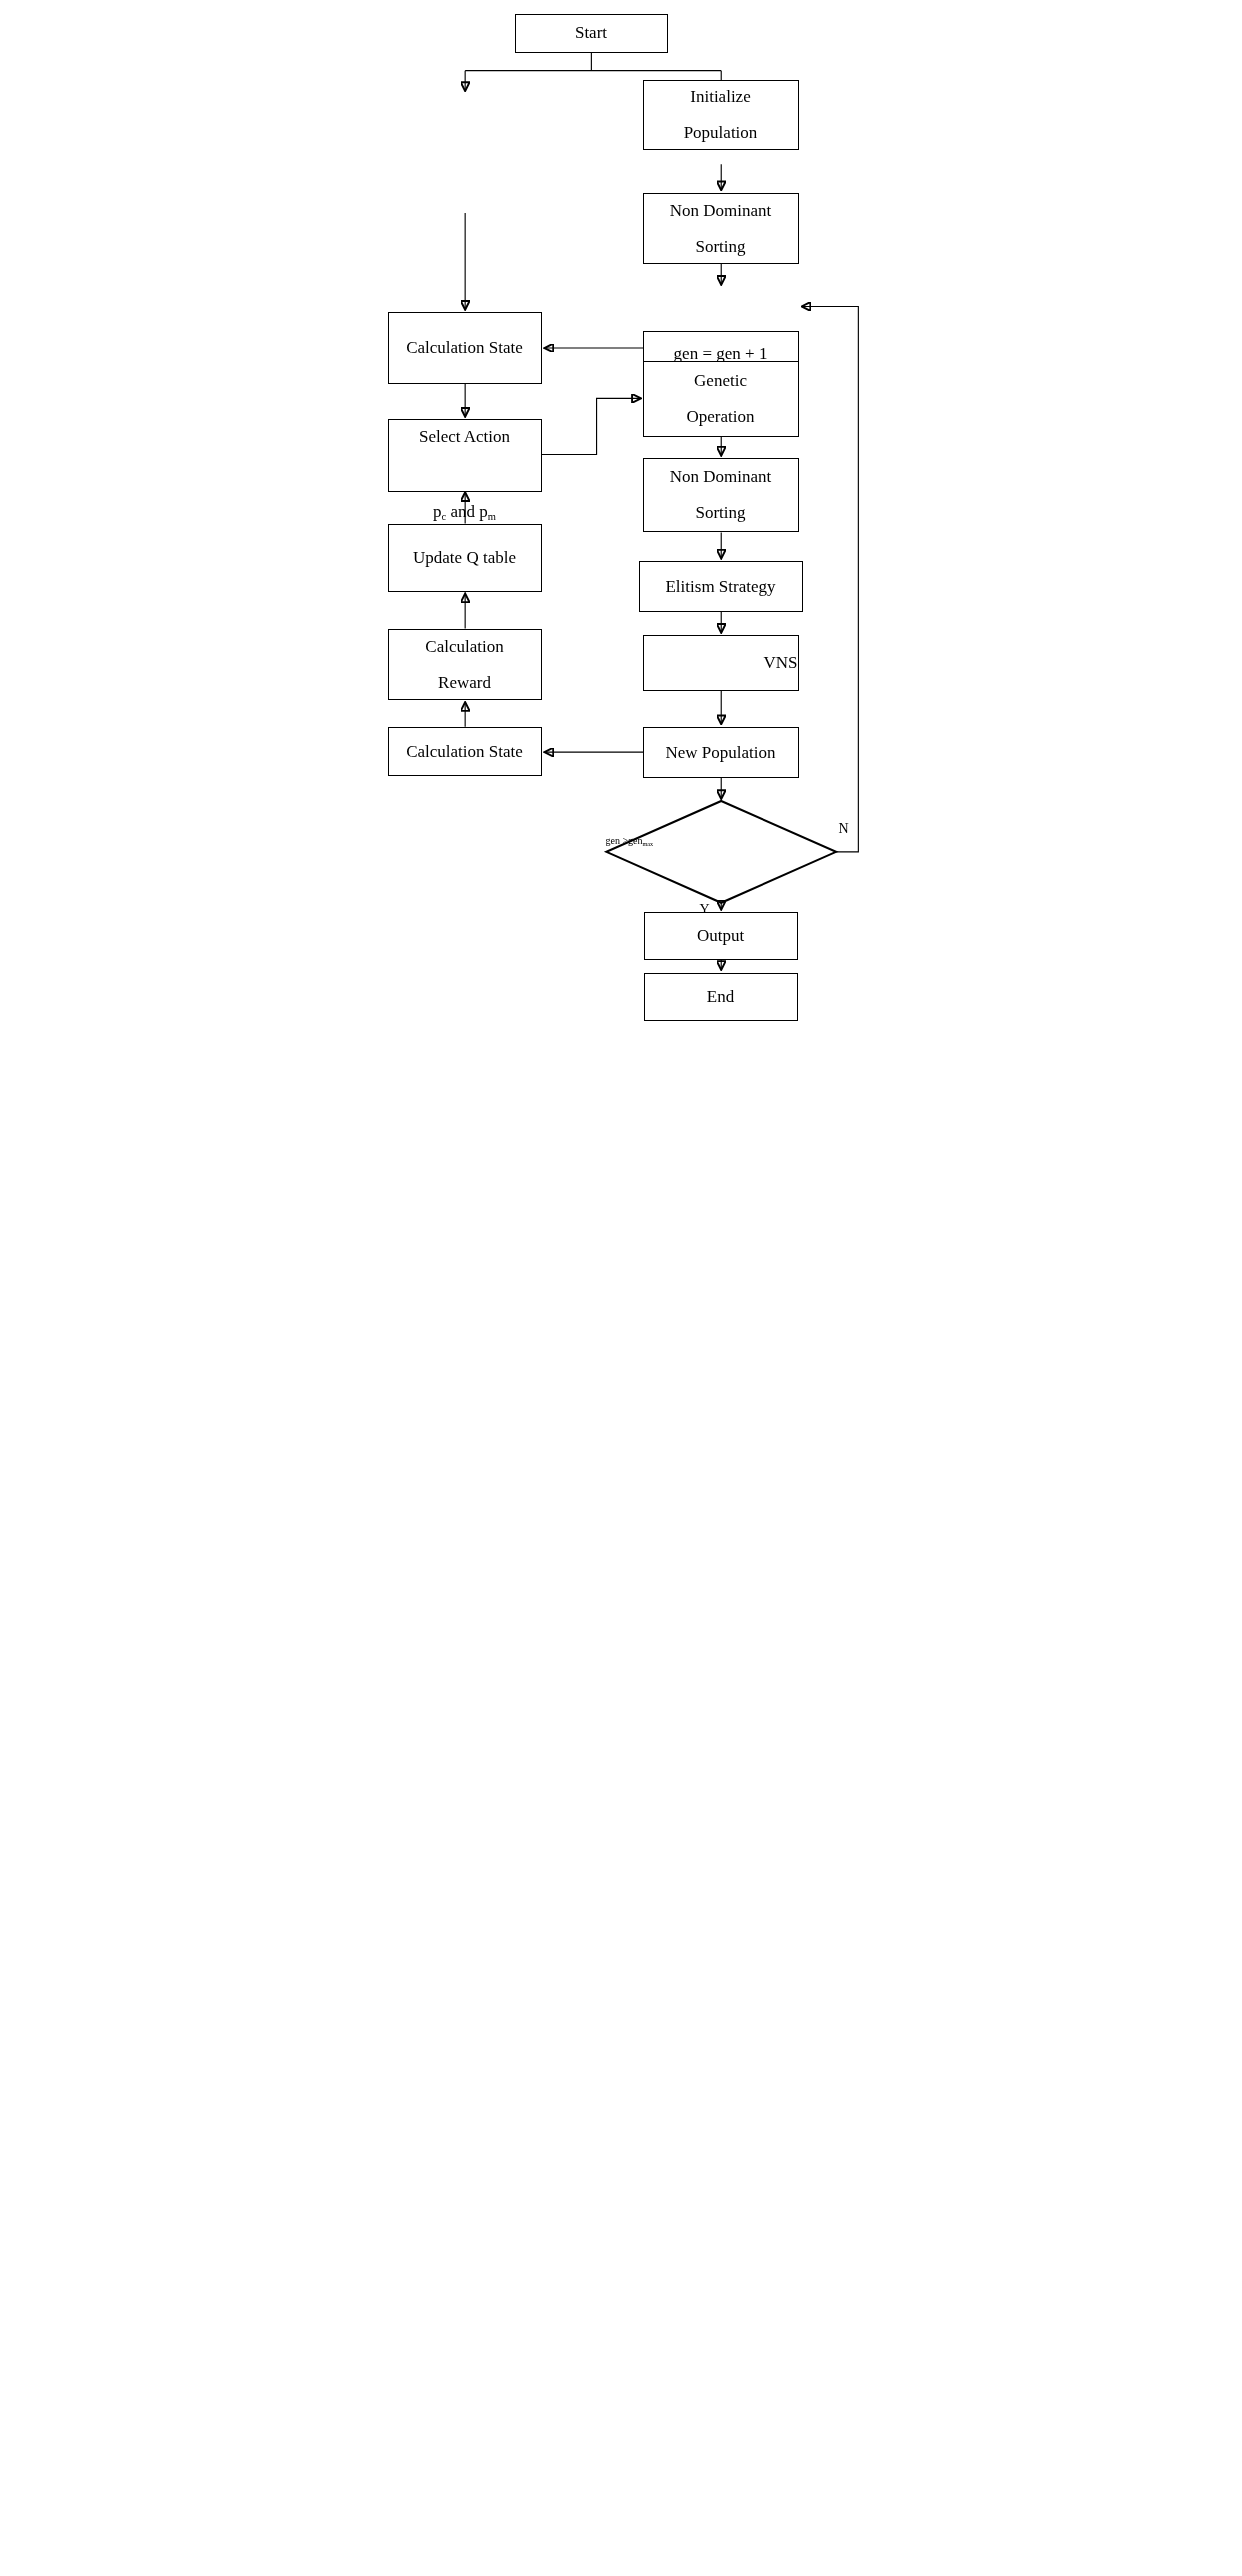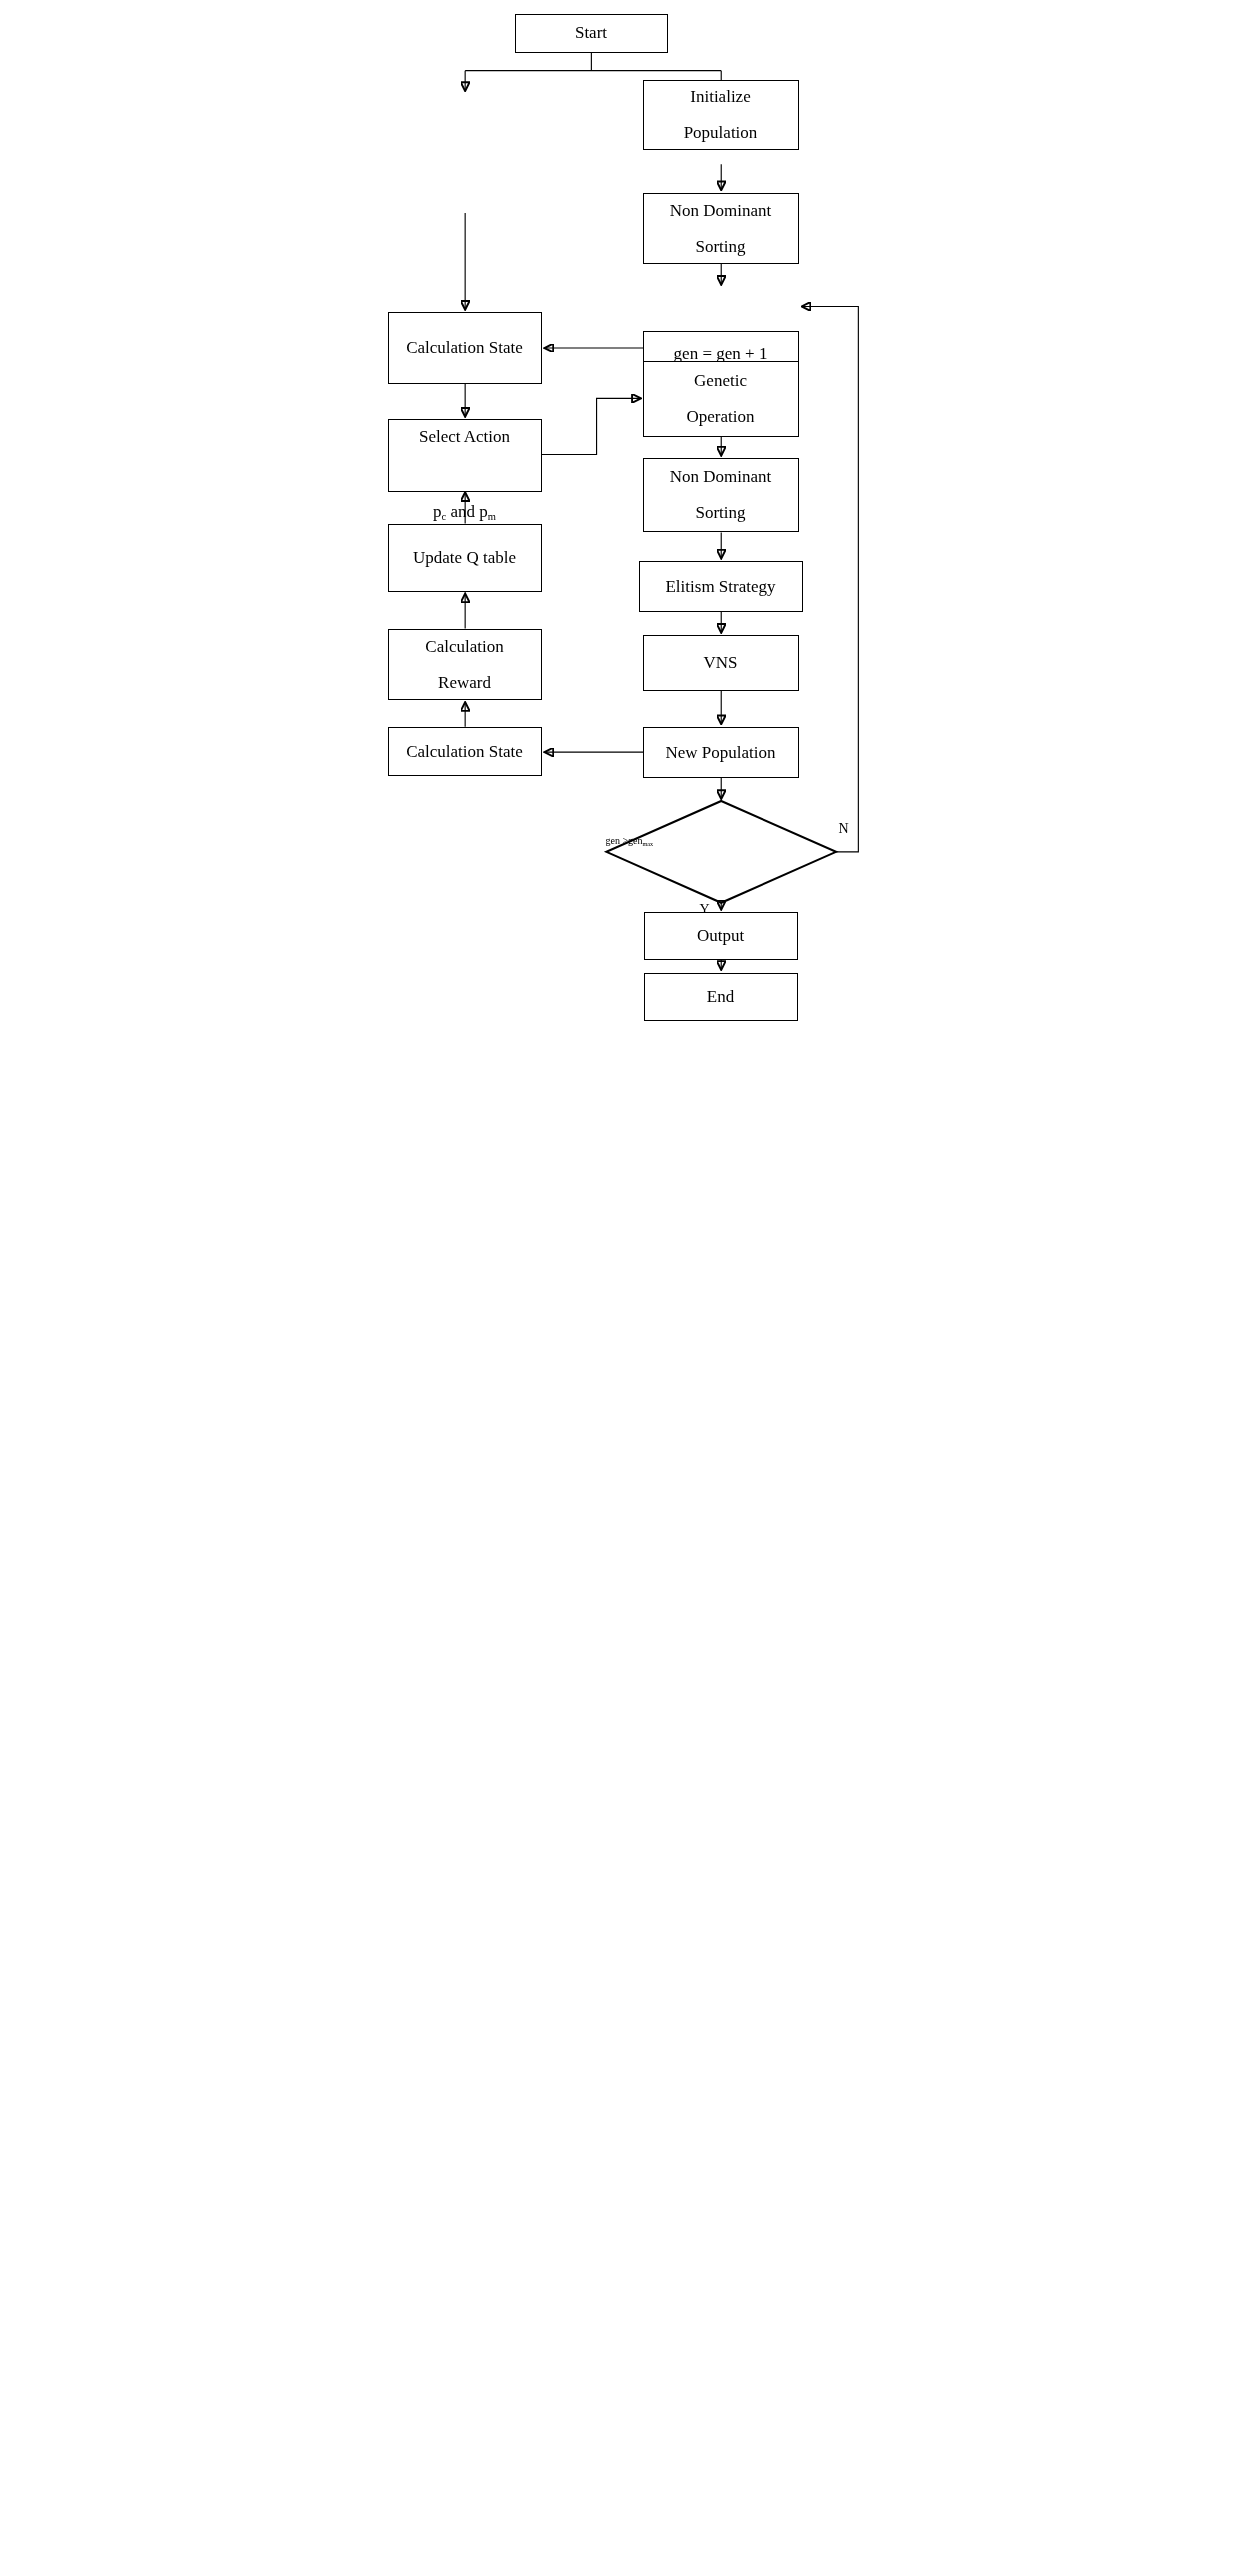--- a/index.html
+++ b/index.html
@@ -156,21 +156,21 @@
 
   <div class="node" style="left:266px; top:561px; width:164px; height:51px;">
     <div class="inner">Elitism Strategy</div>
   </div>
 
   <div class="node" style="left:15px; top:629px; width:154px; height:71px;">
     <div class="inner">Calculation
 Reward</div>
   </div>
 
-  <div class="node" style="left:270px; top:635px; width:156px; height:56px;">
+  <div class="node" style="left:270px; top:635px; width:156px; height:56px;text-align:right;">
     <div class="inner">VNS</div>
   </div>
 
   <div class="node" style="left:15px; top:727px; width:154px; height:49px;">
     <div class="inner">Calculation State</div>
   </div>
 
   <div class="node" style="left:270px; top:727px; width:156px; height:51px;align-items:center;">
     <div class="inner">New Population</div>
   </div>

